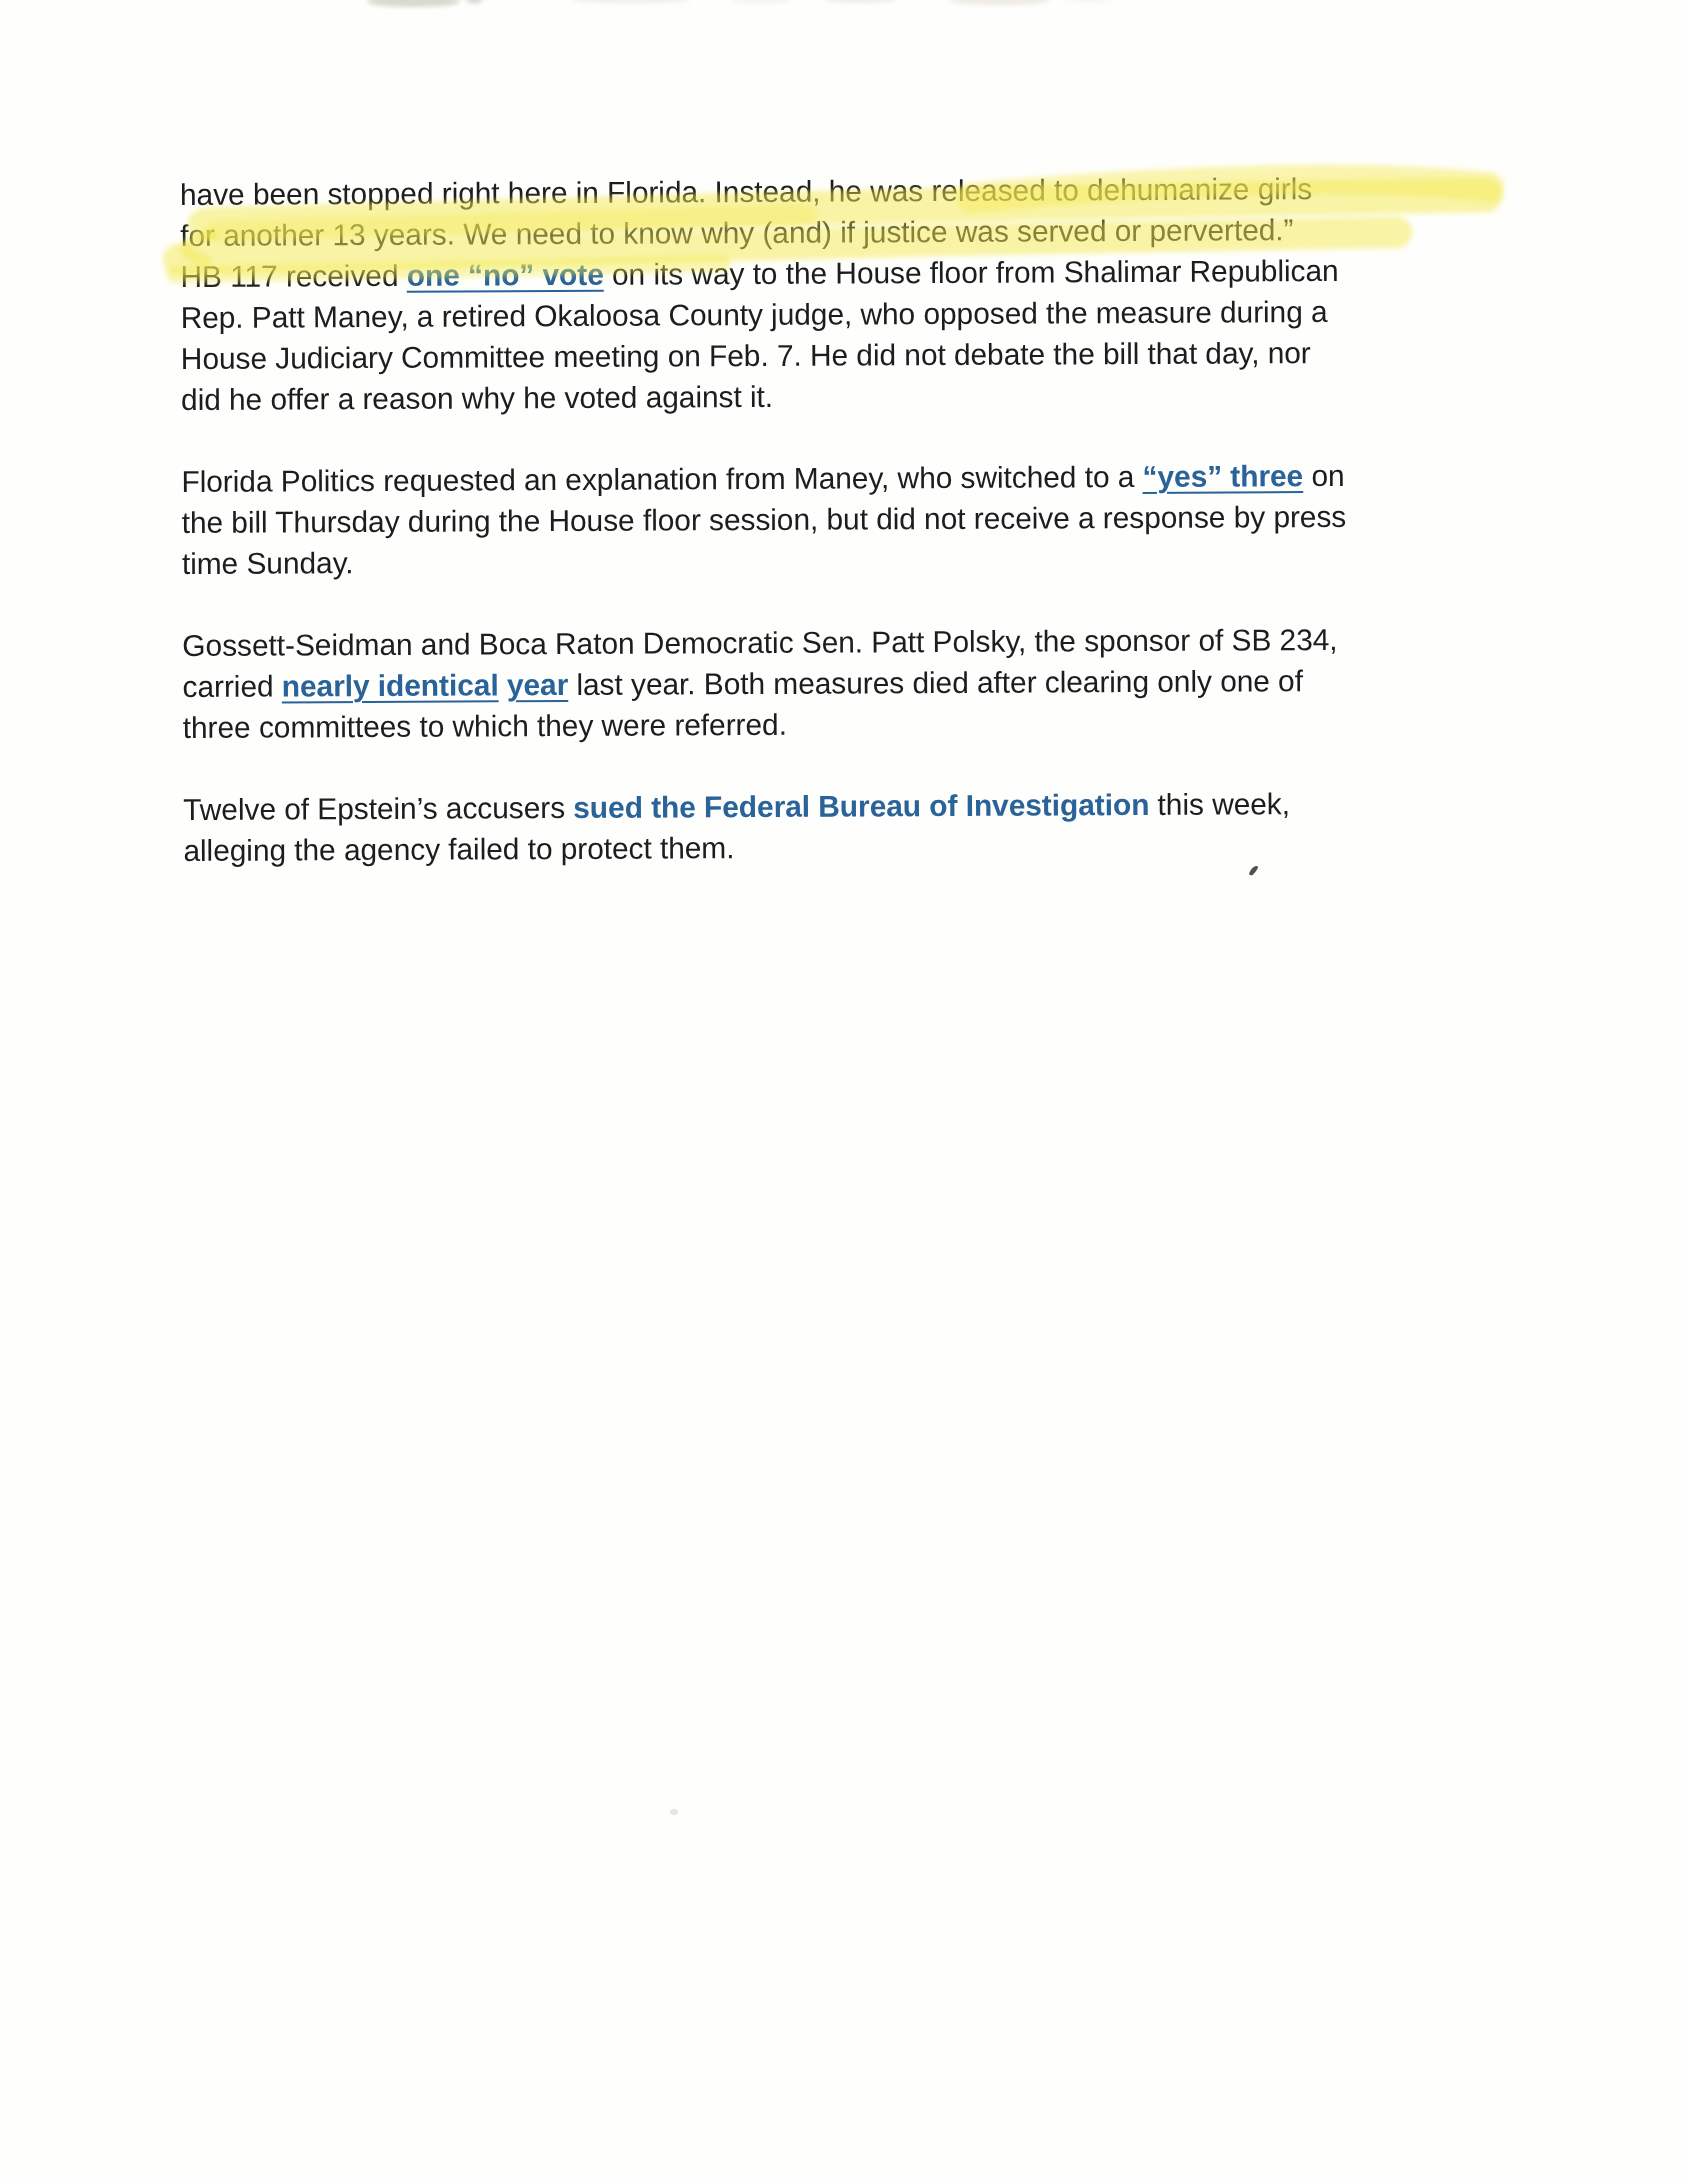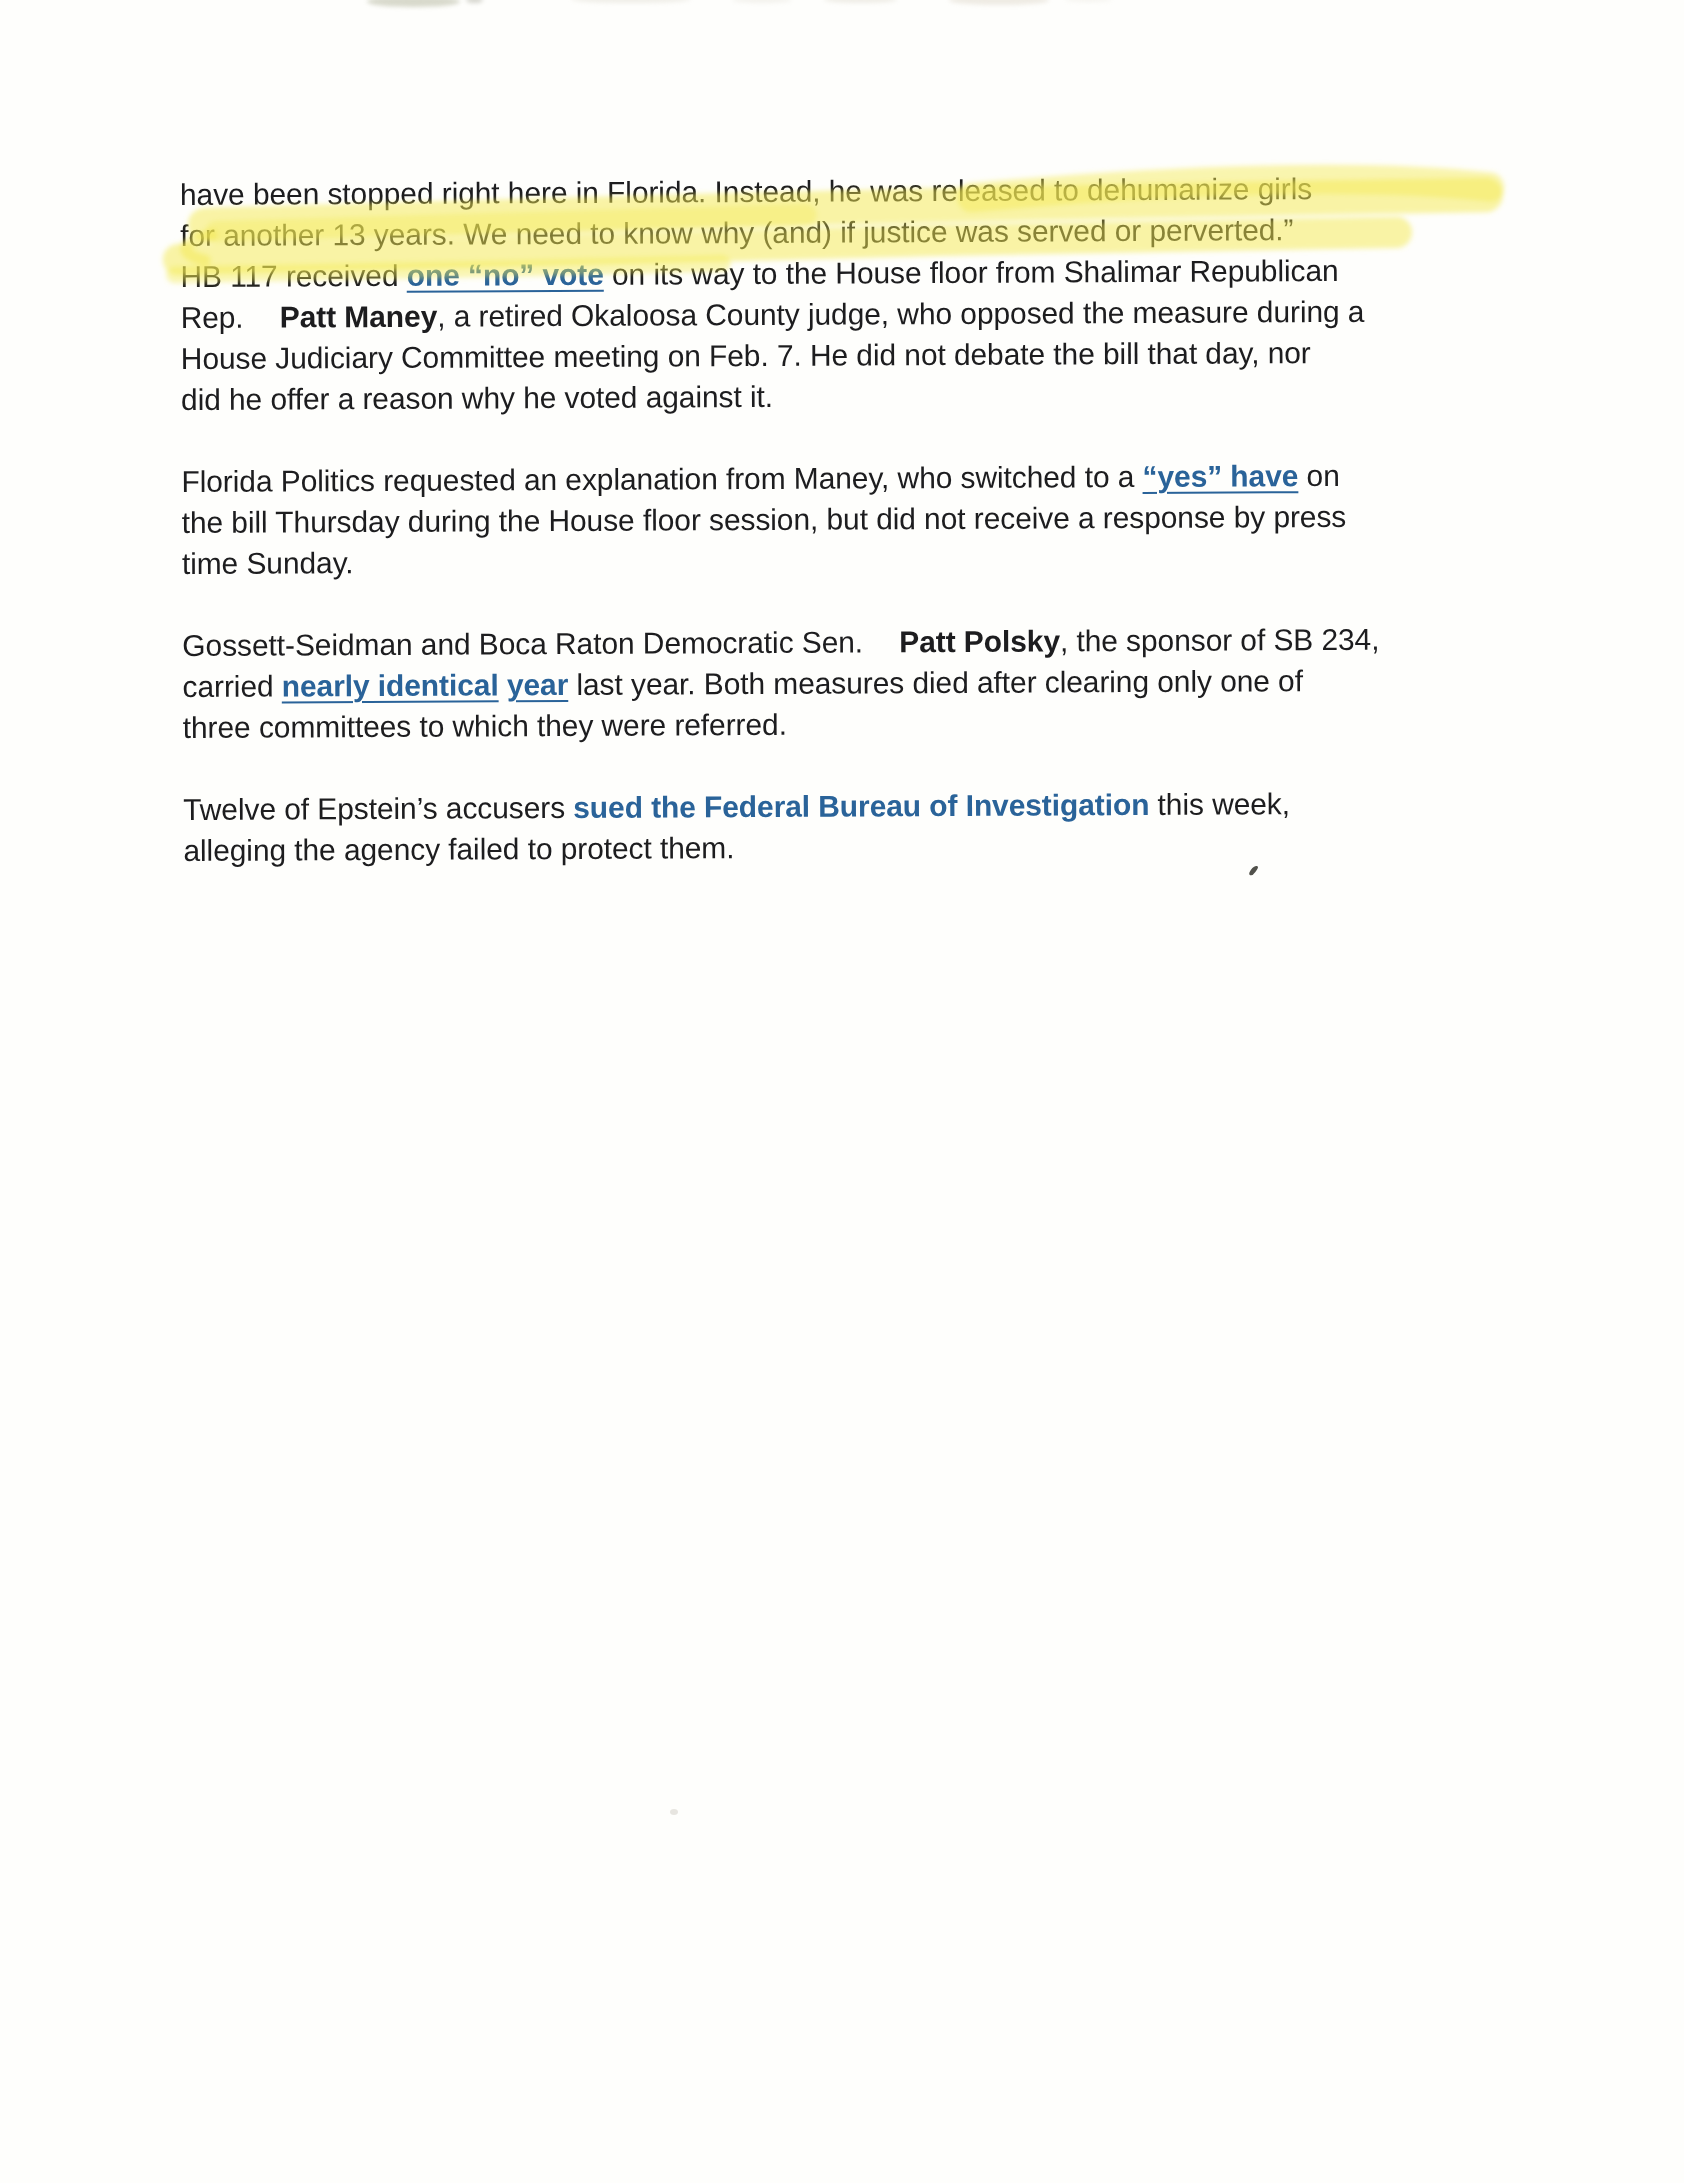--- a/index.html
+++ b/index.html
@@ -32,21 +32,21 @@
     width:1398px;
     font-size:30px;
     line-height:41px;
     letter-spacing:-0.1px;
     color:var(--ink);
     z-index:2;
   }
   .para{margin:0 0 41px 0;}
   .line{white-space:pre;}
   .seg-normal{font-weight:400;}
-  .seg-bold{font-weight:700;margin-left:28px;}
+  .seg-bold{font-weight:400;}
   .seg-link{
     color:var(--link);
     font-weight:700;
     text-decoration:underline;
     text-decoration-thickness:2.3px;
     text-underline-offset:4.7px;
   }
   .seg-link-plain{
     color:var(--link);
     font-weight:700;
@@ -125,21 +125,21 @@
     <div class="textblock" id="textblock">
         <div class="para">
           <div class="line"><span class="seg-normal">have been stopped right here in Florida. Instead, he was released to dehumanize girls</span></div>
           <div class="line"><span class="seg-normal">for another 13 years. We need to know why (and) if justice was served or perverted.”</span></div>
           <div class="line"><span class="seg-normal">HB 117 received </span><span class="seg-link">one “no” vote</span><span class="seg-normal"> on its way to the House floor from Shalimar Republican</span></div>
           <div class="line"><span class="seg-normal">Rep. </span><span class="seg-bold">Patt Maney</span><span class="seg-normal">, a retired Okaloosa County judge, who opposed the measure during a</span></div>
           <div class="line"><span class="seg-normal">House Judiciary Committee meeting on Feb. 7. He did not debate the bill that day, nor</span></div>
           <div class="line"><span class="seg-normal">did he offer a reason why he voted against it.</span></div>
         </div>
         <div class="para">
-          <div class="line"><span class="seg-normal">Florida Politics requested an explanation from Maney, who switched to a </span><span class="seg-link">“yes” have</span><span class="seg-normal"> on</span></div>
+          <div class="line"><span class="seg-normal">Florida Politics requested an explanation from Maney, who switched to a </span><span class="seg-link">“yes” three</span><span class="seg-normal"> on</span></div>
           <div class="line"><span class="seg-normal">the bill Thursday during the House floor session, but did not receive a response by press</span></div>
           <div class="line"><span class="seg-normal">time Sunday.</span></div>
         </div>
         <div class="para">
           <div class="line"><span class="seg-normal">Gossett-Seidman and Boca Raton Democratic Sen. </span><span class="seg-bold">Patt Polsky</span><span class="seg-normal">, the sponsor of SB 234,</span></div>
           <div class="line"><span class="seg-normal">carried </span><span class="seg-link">nearly identical</span><span class="seg-normal"> </span><span class="seg-link">year</span><span class="seg-normal"> last year. Both measures died after clearing only one of</span></div>
           <div class="line"><span class="seg-normal">three committees to which they were referred.</span></div>
         </div>
         <div class="para">
           <div class="line"><span class="seg-normal">Twelve of Epstein’s accusers </span><span class="seg-link-plain">sued the Federal Bureau of Investigation</span><span class="seg-normal"> this week,</span></div>

